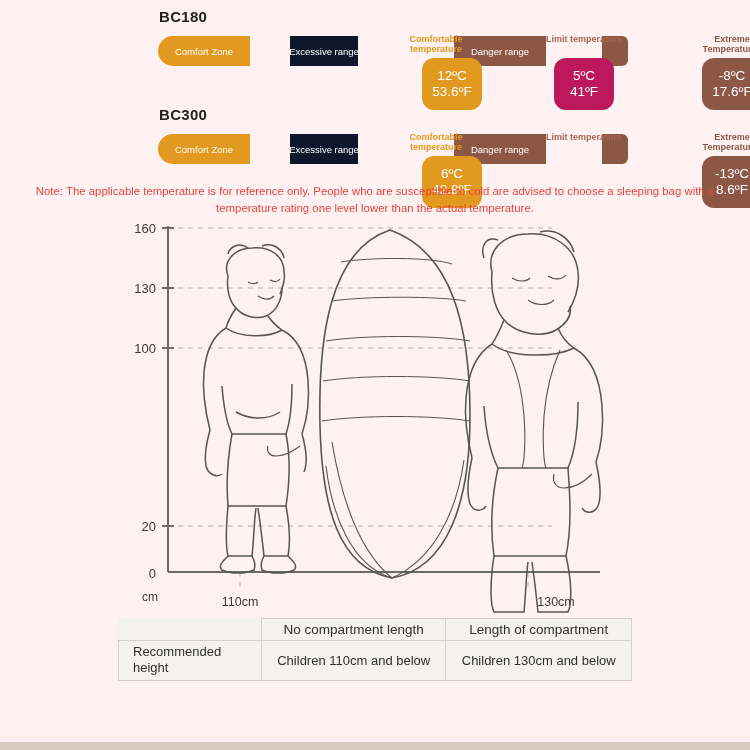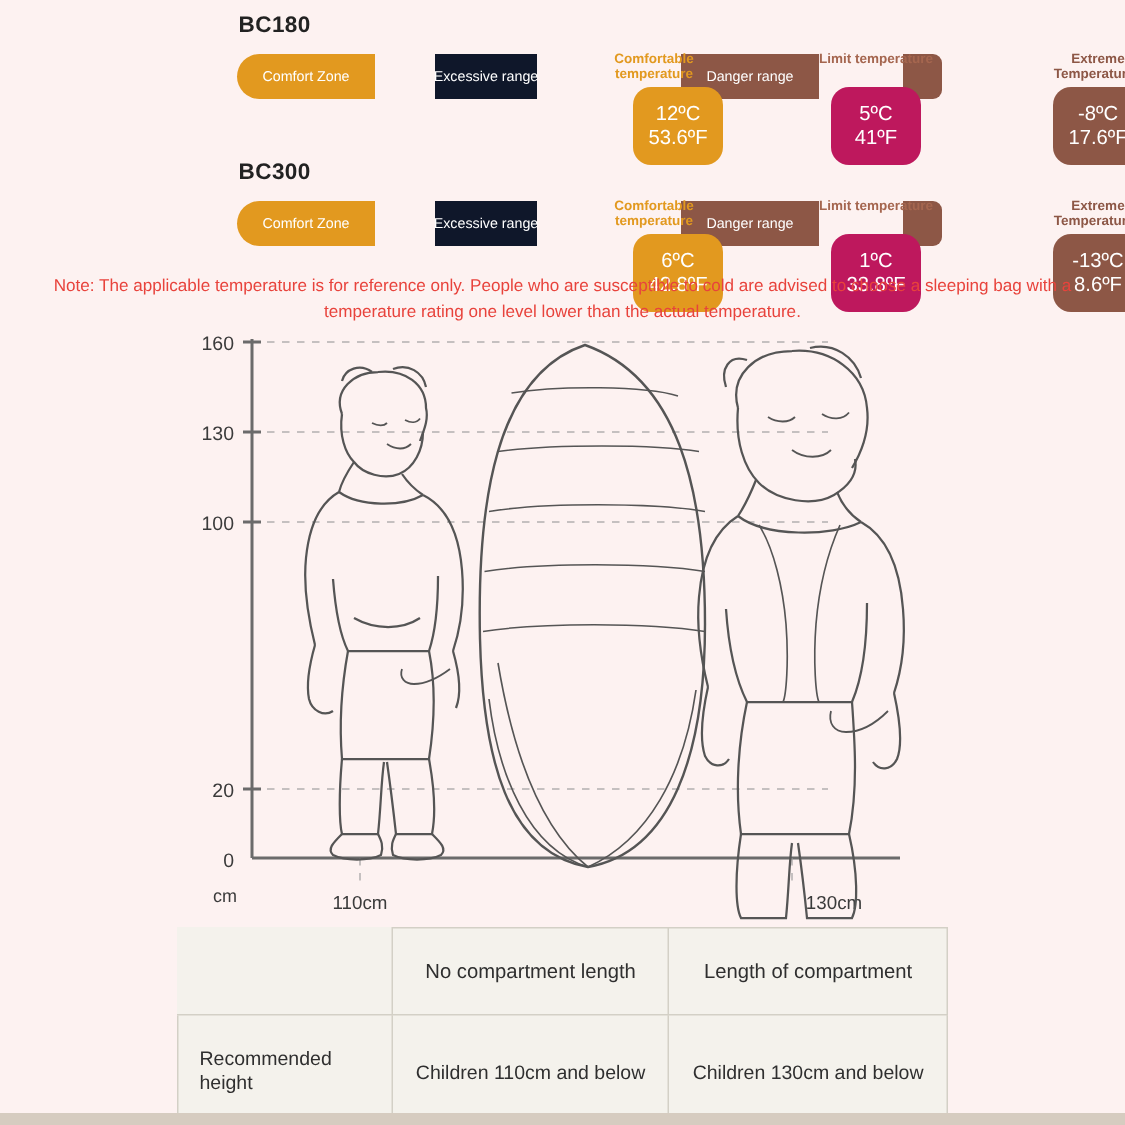--- a/index.html
+++ b/index.html
@@ -152,21 +152,21 @@
     left: 118px;
     top: 618px;
     width: 514px;
     border-collapse: collapse;
     background: #f4f2ec;
     font-size: 13px;
     color: #2f2f2f;
   }
   #spec-table td, #spec-table th {
     border: 1px solid #d3d0c6;
-    padding: 21px 6px;
+    padding: 3px 6px;
     text-align: center;
     font-weight: normal;
   }
   #spec-table .rowhead {
     text-align: left;
     padding-left: 14px;
     width: 122px;
     line-height: 1.25;
   }
   #spec-table tr:first-child td:first-child { border-left-color: #f4f2ec; border-top-color: #f4f2ec; }
@@ -218,24 +218,20 @@
     <div class="bar-seg seg-danger">Danger range</div>
     <div class="bar-seg seg-tail"></div>
 
     <div class="pill-cap cap-comfort">Comfortable temperature</div>
     <div class="pill pill-comfort">
       <span class="c">6ºC</span>
       <span class="f">42.8ºF</span>
     </div>
 
     <div class="pill-cap cap-limit">Limit temperature</div>
-    <div class="pill pill-limit">
-      <span class="c">1ºC</span>
-      <span class="f">33.8ºF</span>
-    </div>
 
     <div class="pill-cap cap-extreme">Extreme Temperatures</div>
     <div class="pill pill-extreme">
       <span class="c">-13ºC</span>
       <span class="f">8.6ºF</span>
     </div>
   </div>
 </div>
 
 <div id="note">Note: The applicable temperature is for reference only. People who are susceptible to cold are advised to choose a sleeping bag with a temperature rating one level lower than the actual temperature.</div>

